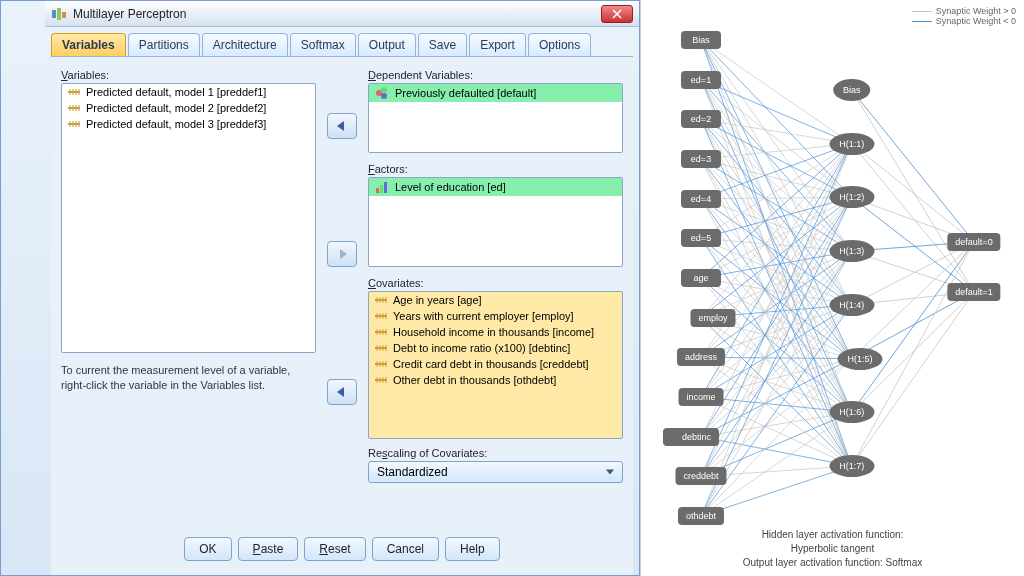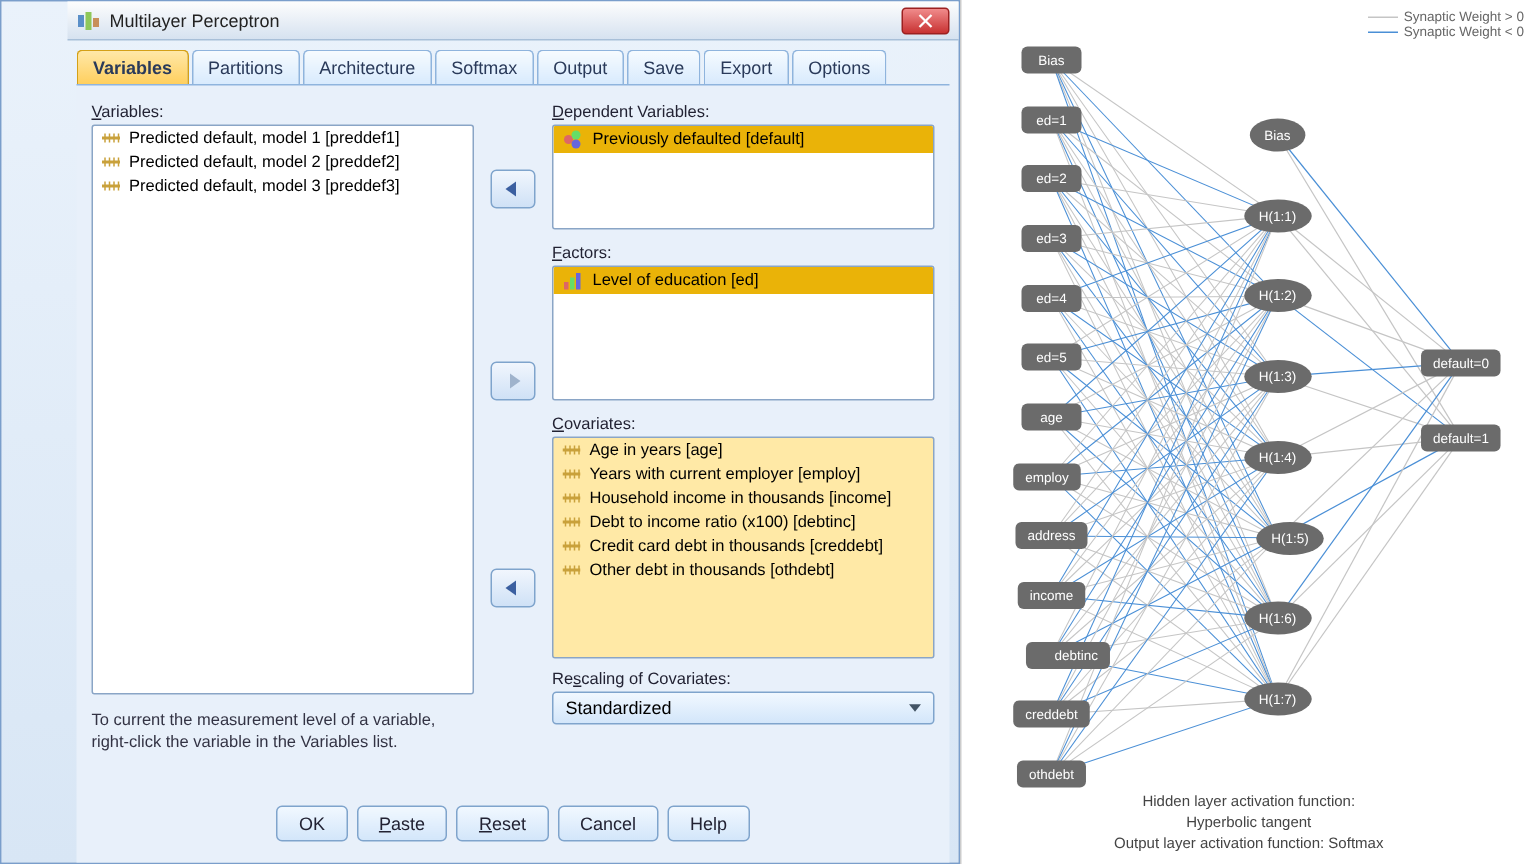--- a/index.html
+++ b/index.html
@@ -13,21 +13,21 @@
 .tab { font-size: 12px; padding: 4px 10px; background: linear-gradient(#f6fbff,#d8eafd); border: 1px solid #8fb4dd; border-bottom: none; border-radius: 4px 4px 0 0; color: #2a3a5a; cursor: pointer; }
 .tab.active { background: linear-gradient(#ffe8a8,#ffcf5e); border-color: #d4a017; font-weight: 600; }
 .dlg-body { flex: 1; border-top: 1px solid #8fb4dd; margin: 0 6px; background: #e8f0fa; padding: 8px 10px 4px; display: flex; flex-direction: column; }
 .grid { flex: 1; display: grid; grid-template-columns: 1fr 40px 1fr; column-gap: 6px; }
 .col { display: flex; flex-direction: column; }
 .label { font-size: 11px; color: #223; margin: 4px 0 2px; }
 .underline { text-decoration: underline; }
 .listbox { border: 1px solid #8aa5c6; background: #fff; font-size: 11px; overflow-y: auto; border-radius: 2px; }
 .listbox.sel { background: #ffe9a6; }
 .item { display: flex; align-items: center; gap: 6px; padding: 2px 6px; white-space: nowrap; }
-.item.sel { background: #eab308; }
+.item.sel { background: #86efac; }
 .ruler-icon { width: 12px; height: 12px; display: inline-block; }
 .ruler-icon svg, .cat-icon svg, .nom-icon svg { display: block; }
 .arrows { display: flex; flex-direction: column; align-items: center; justify-content: flex-start; gap: 8px; }
 .arrow-btn { width: 30px; height: 26px; background: linear-gradient(#f1f6fd,#cfe1f6); border: 1px solid #7fa4cc; border-radius: 4px; display: flex; align-items: center; justify-content: center; cursor: pointer; }
 .arrow-btn svg { display: block; }
 .hint { font-size: 11px; color: #334; margin-top: 10px; line-height: 1.35; max-width: 280px; }
 .select { background: linear-gradient(#f1f8ff,#d3e6fa); border: 1px solid #7fa4cc; border-radius: 3px; padding: 3px 22px 3px 8px; font-size: 12px; position: relative; cursor: pointer; }
 .select::after { content: ""; position: absolute; right: 8px; top: 50%; transform: translateY(-50%); border-left: 4px solid transparent; border-right: 4px solid transparent; border-top: 5px solid #456; }
 .dlg-buttons { display: flex; justify-content: center; gap: 6px; padding: 8px 0 10px; }
 .btn { font-size: 12px; padding: 4px 14px; background: linear-gradient(#f1f8ff,#d3e6fa); border: 1px solid #7fa4cc; border-radius: 4px; color: #223; cursor: pointer; }
@@ -71,21 +71,21 @@
     <div class="tab">Save</div>
     <div class="tab">Export</div>
     <div class="tab">Options</div>
   </div>
 
   <div class="dlg-body">
     <div class="grid">
 
       <div class="col">
         <div class="label"><span class="underline">V</span><span>ariables:</span></div>
-        <div class="listbox" style="height:380px">
+        <div class="listbox" style="height:270px">
           <div class="item">
               <span class="ruler-icon">
                 <svg width="12" height="12">
                   <rect x="0" y="5" width="12" height="2" fill="#c9a13b"></rect>
                   <path d="M2 3v6M5 3v6M8 3v6M11 3v6" stroke="#c9a13b" stroke-width="1"></path>
                 </svg>
               </span>
               <span>Predicted default, model 1 [preddef1]</span>
             </div>
           <div class="item">
@@ -357,24 +357,24 @@
         <line x1="210.65" y1="466" x2="333" y2="241.92" stroke="#c5c5c5" stroke-width="0.8"></line>
         <line x1="210.65" y1="466" x2="333" y2="291.91999999999996" stroke="#c5c5c5" stroke-width="0.8"></line>
       </svg>
       <div class="node" style="left: 60px; top: 40px;">Bias</div>
       <div class="node" style="left: 60px; top: 79.6667px;">ed=1</div>
       <div class="node" style="left: 60px; top: 119.333px;">ed=2</div>
       <div class="node" style="left: 60px; top: 159px;">ed=3</div>
       <div class="node" style="left: 60px; top: 198.667px;">ed=4</div>
       <div class="node" style="left: 60px; top: 238.333px;">ed=5</div>
       <div class="node" style="left: 60px; top: 278px;">age</div>
-      <div class="node" style="left: 57px; top: 317.667px;">employ</div>
+      <div class="node" style="left: 72px; top: 317.667px;">employ</div>
       <div class="node" style="left: 60px; top: 357.333px;">address</div>
       <div class="node" style="left: 60px; top: 397px;">income</div>
-      <div class="node" style="left: 71px; top: 436.667px; padding-left: 19px;">debtinc</div>
+      <div class="node" style="left: 50px; top: 436.667px; padding-left: 19px;">debtinc</div>
       <div class="node" style="left: 60px; top: 476.333px;">creddebt</div>
       <div class="node" style="left: 60px; top: 516px;">othdebt</div>
       <div class="node ellipse" style="left: 210.65px; top: 90px;">Bias</div>
       <div class="node ellipse" style="left: 210.65px; top: 143.714px;">H(1:1)</div>
       <div class="node ellipse" style="left: 210.65px; top: 197.429px;">H(1:2)</div>
       <div class="node ellipse" style="left: 210.65px; top: 251.143px;">H(1:3)</div>
       <div class="node ellipse" style="left: 210.65px; top: 304.857px;">H(1:4)</div>
       <div class="node ellipse" style="left: 219px; top: 358.571px;">H(1:5)</div>
       <div class="node ellipse" style="left: 210.65px; top: 412.286px;">H(1:6)</div>
       <div class="node ellipse" style="left: 210.65px; top: 466px;">H(1:7)</div>

